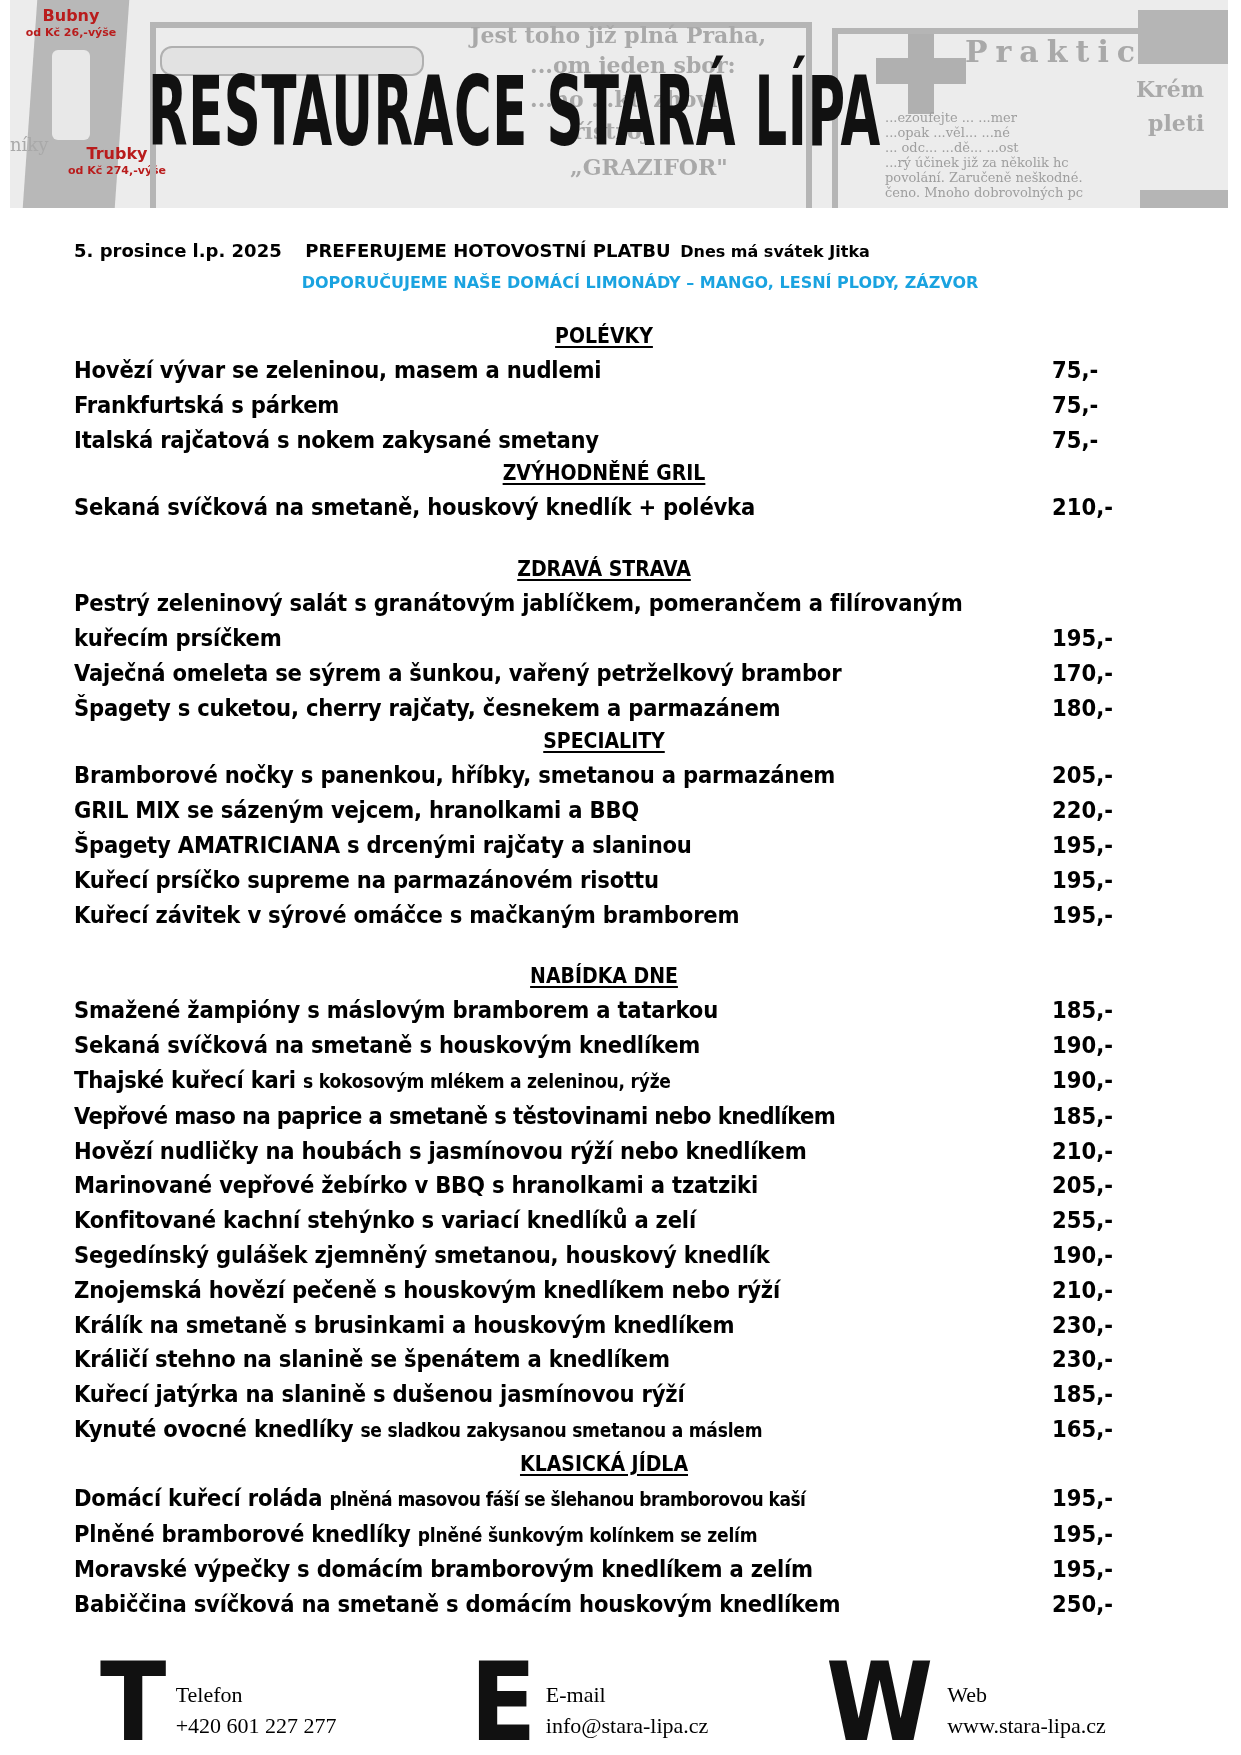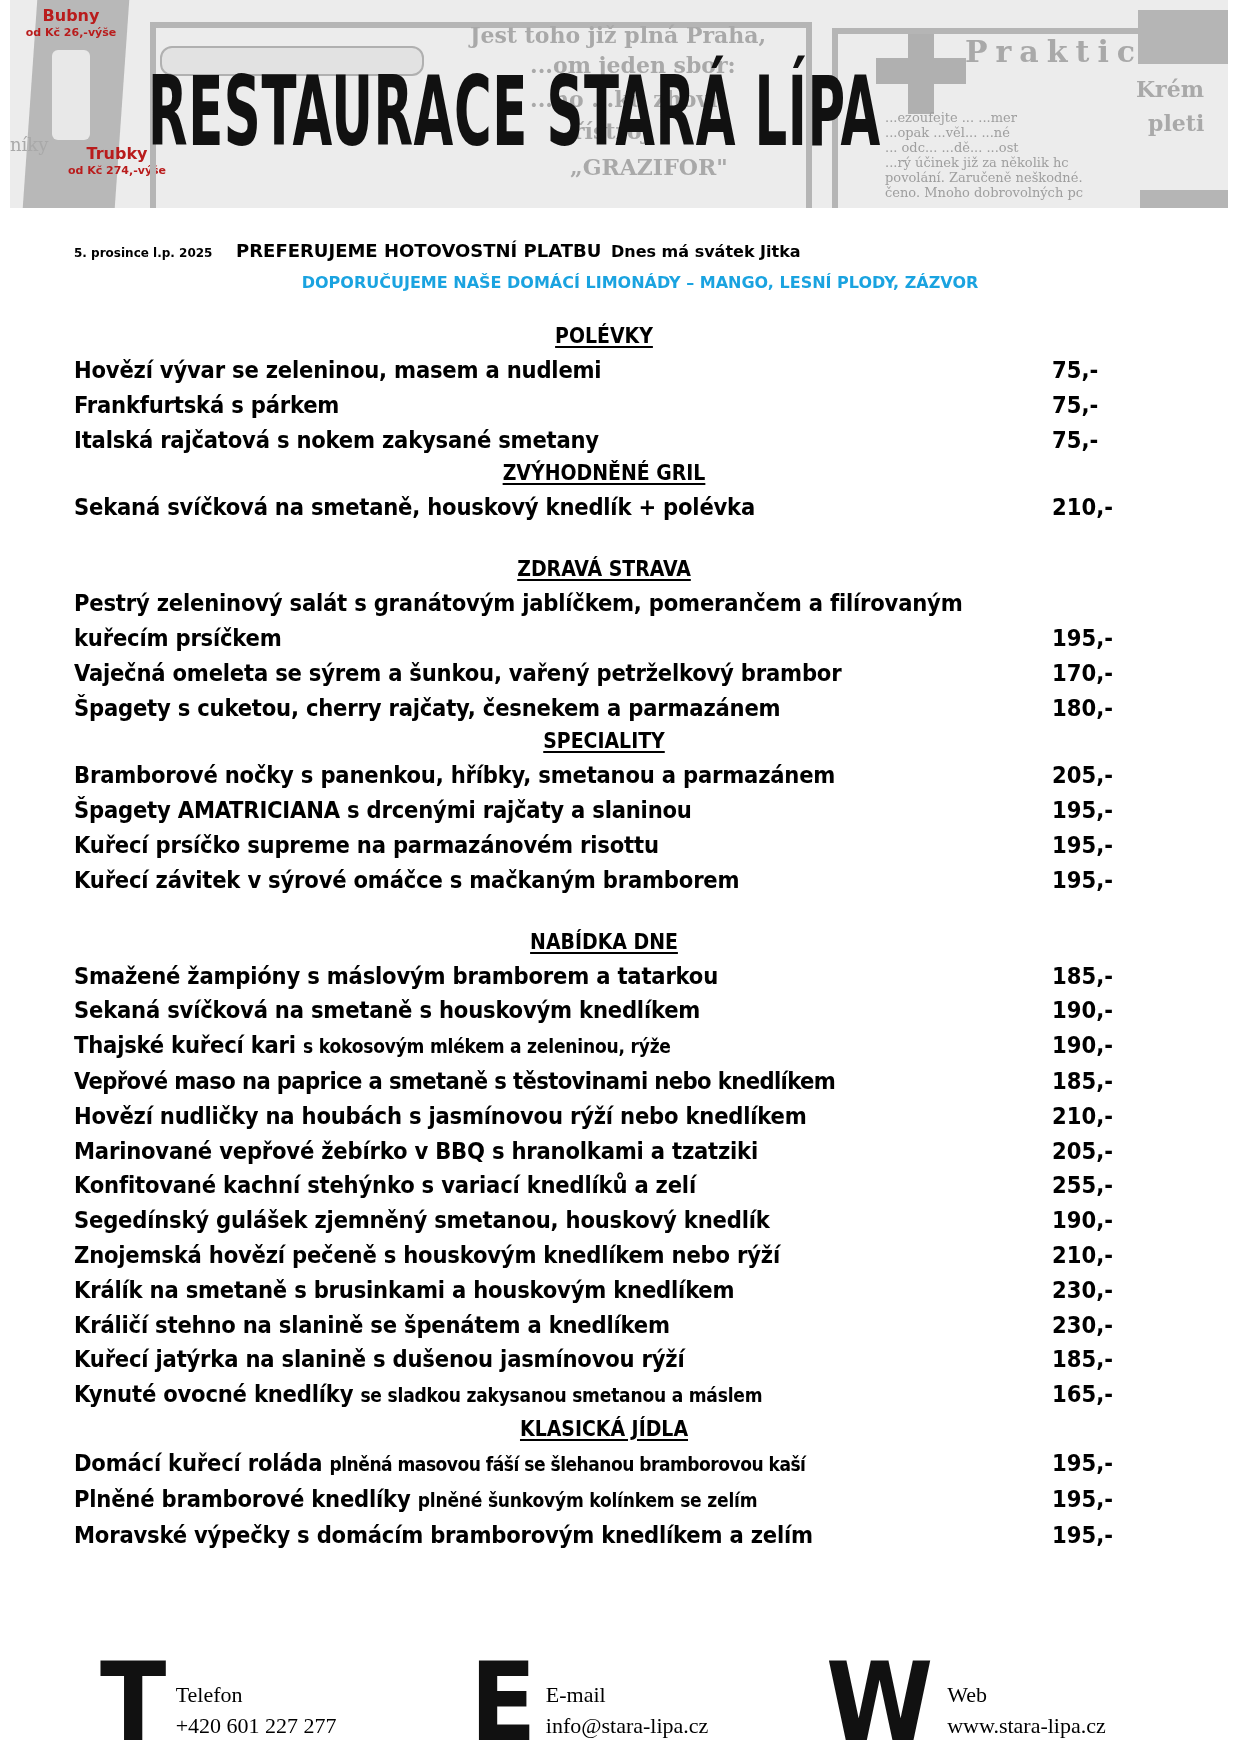--- a/index.html
+++ b/index.html
@@ -15,21 +15,21 @@
   .title {
     position: absolute; left: 138px; top: 60px; width: 960px; text-align: center;
     font-family: "DejaVu Sans Condensed", "DejaVu Sans", sans-serif; font-weight: bold;
     font-size: 92px; line-height: 100px; letter-spacing: 1px; color: #111;
     transform: scaleX(0.62) scaleY(1.05); transform-origin: left top;
     white-space: nowrap;
   }
 
   
   .info { position: absolute; left: 74px; top: 240px; width: 1100px; font-family: "DejaVu Sans", sans-serif; font-weight: bold; white-space: nowrap; }
-  .info .date { font-size: 12px; }
+  .info .date { font-size: 18px; }
   .info .pref { font-size: 18px; margin-left: 18px; }
   .info .nameday { font-size: 16px; margin-left: 4px; }
   .promo { position: absolute; left: 0; top: 273px; width: 1241px; text-align: center; padding-left: 16px; box-sizing: border-box; font-family: "DejaVu Sans", sans-serif; font-weight: bold; font-size: 16px; color: #1aa3e0; white-space: nowrap; }
 
   
   .menu { position: absolute; left: 74px; top: 320px; width: 1040px; font-family: "DejaVu Sans Condensed", "DejaVu Sans", sans-serif; font-weight: bold; }
   .section-head { text-align: center; font-size: 21px; line-height: 33px; text-decoration: underline; text-underline-offset: 3px; padding-left: 20px; }
   .row { display: flex; font-size: 23.5px; line-height: 34.8px; }
   .row .name { flex: 1 1 auto; white-space: nowrap; letter-spacing: -0.2px; }
   .row .name .sub { font-size: 19px; font-weight: bold; }
@@ -141,20 +141,24 @@
     </div>
   </div>
 
   <div class="section">
     <div class="section-head">SPECIALITY</div>
     <div class="row">
       <span class="name">Bramborové nočky s panenkou, hříbky, smetanou a parmazánem</span>
       <span class="price">205,-</span>
     </div>
     <div class="row">
+      <span class="name">GRIL MIX se sázeným vejcem, hranolkami a BBQ</span>
+      <span class="price">220,-</span>
+    </div>
+    <div class="row">
       <span class="name">Špagety AMATRICIANA s drcenými rajčaty a slaninou</span>
       <span class="price">195,-</span>
     </div>
     <div class="row">
       <span class="name">Kuřecí prsíčko supreme na parmazánovém risottu</span>
       <span class="price">195,-</span>
     </div>
     <div class="row">
       <span class="name">Kuřecí závitek v sýrové omáčce s mačkaným bramborem</span>
       <span class="price">195,-</span>
@@ -237,20 +241,24 @@
     <div class="row">
       <span class="name">
         <span>Plněné bramborové knedlíky</span>
         <span class="sub">plněné šunkovým kolínkem se zelím</span>
       </span>
       <span class="price">195,-</span>
     </div>
     <div class="row">
       <span class="name">Moravské výpečky s domácím bramborovým knedlíkem a zelím</span>
       <span class="price">195,-</span>
+    </div>
+    <div class="row">
+      <span class="name">Babiččina svíčková na smetaně s domácím houskovým knedlíkem</span>
+      <span class="price">250,-</span>
     </div>
   </div>
 </div>
 
 <div class="footer">
   <div class="contact phone">
     <span class="big-letter">T</span>
     <div class="txt">
       <div>Telefon</div>
       <div>+420 601 227 277</div>

